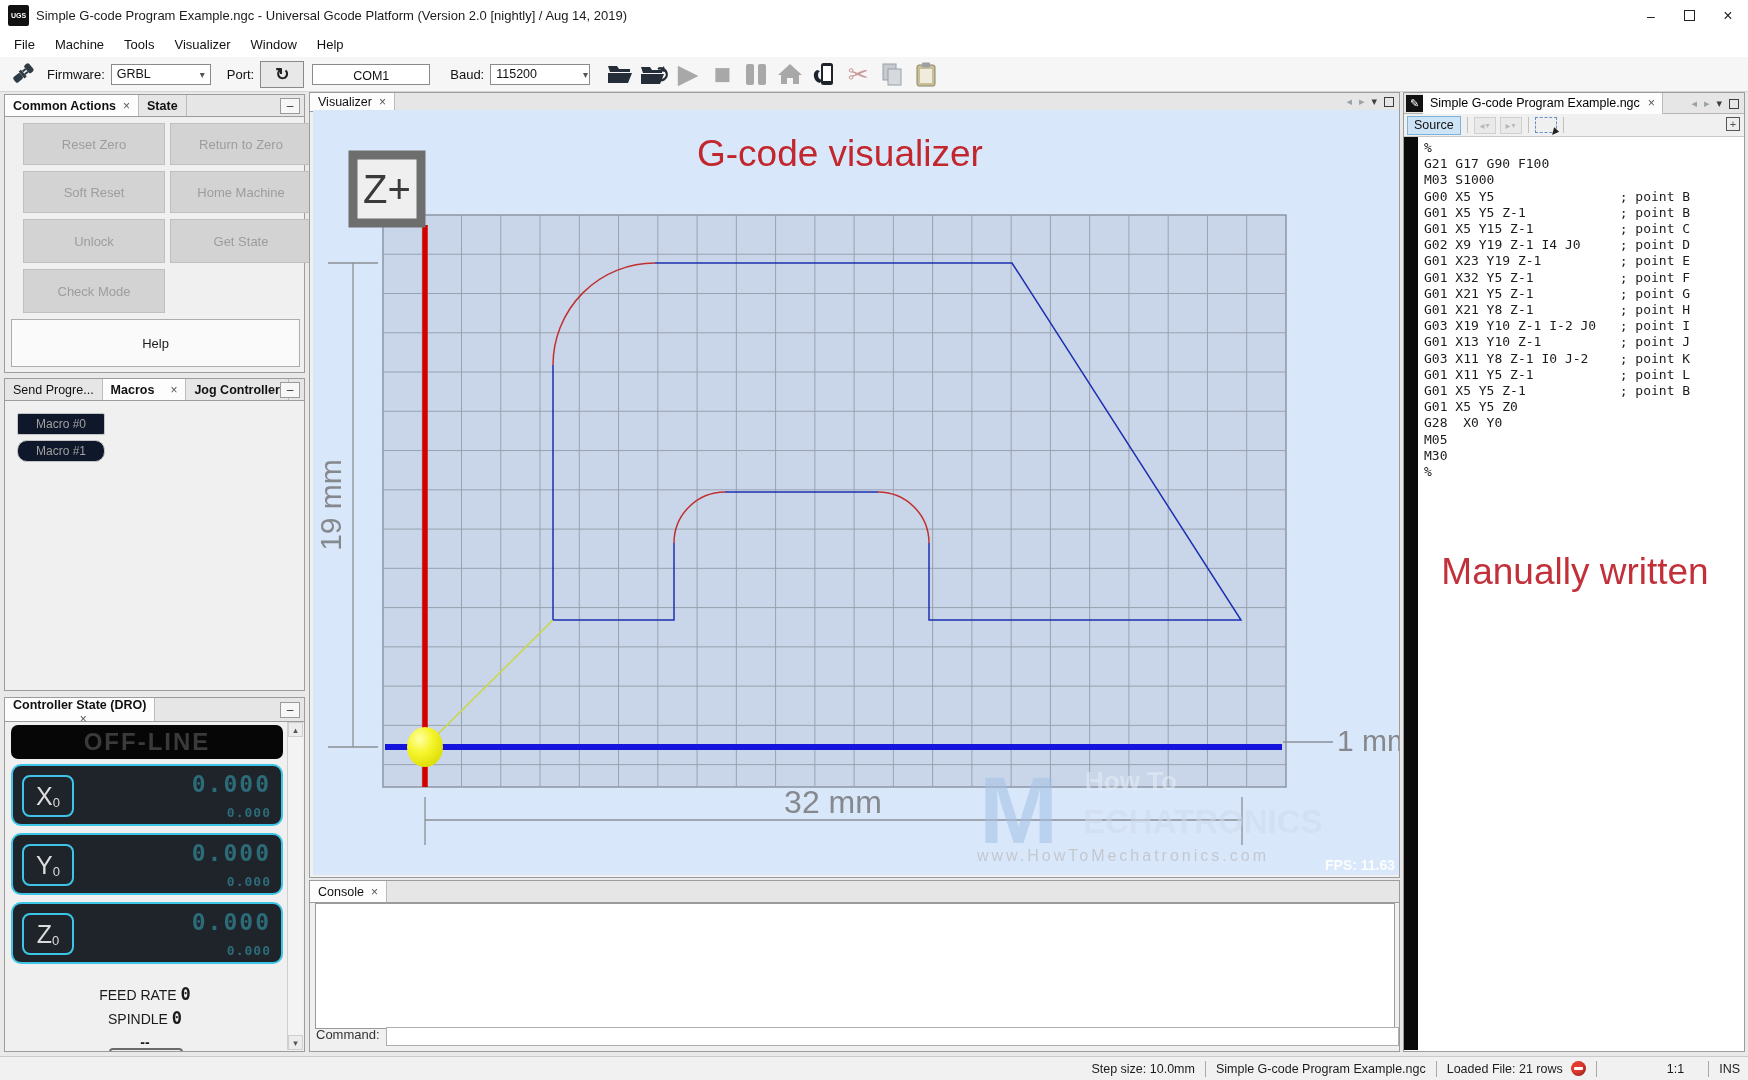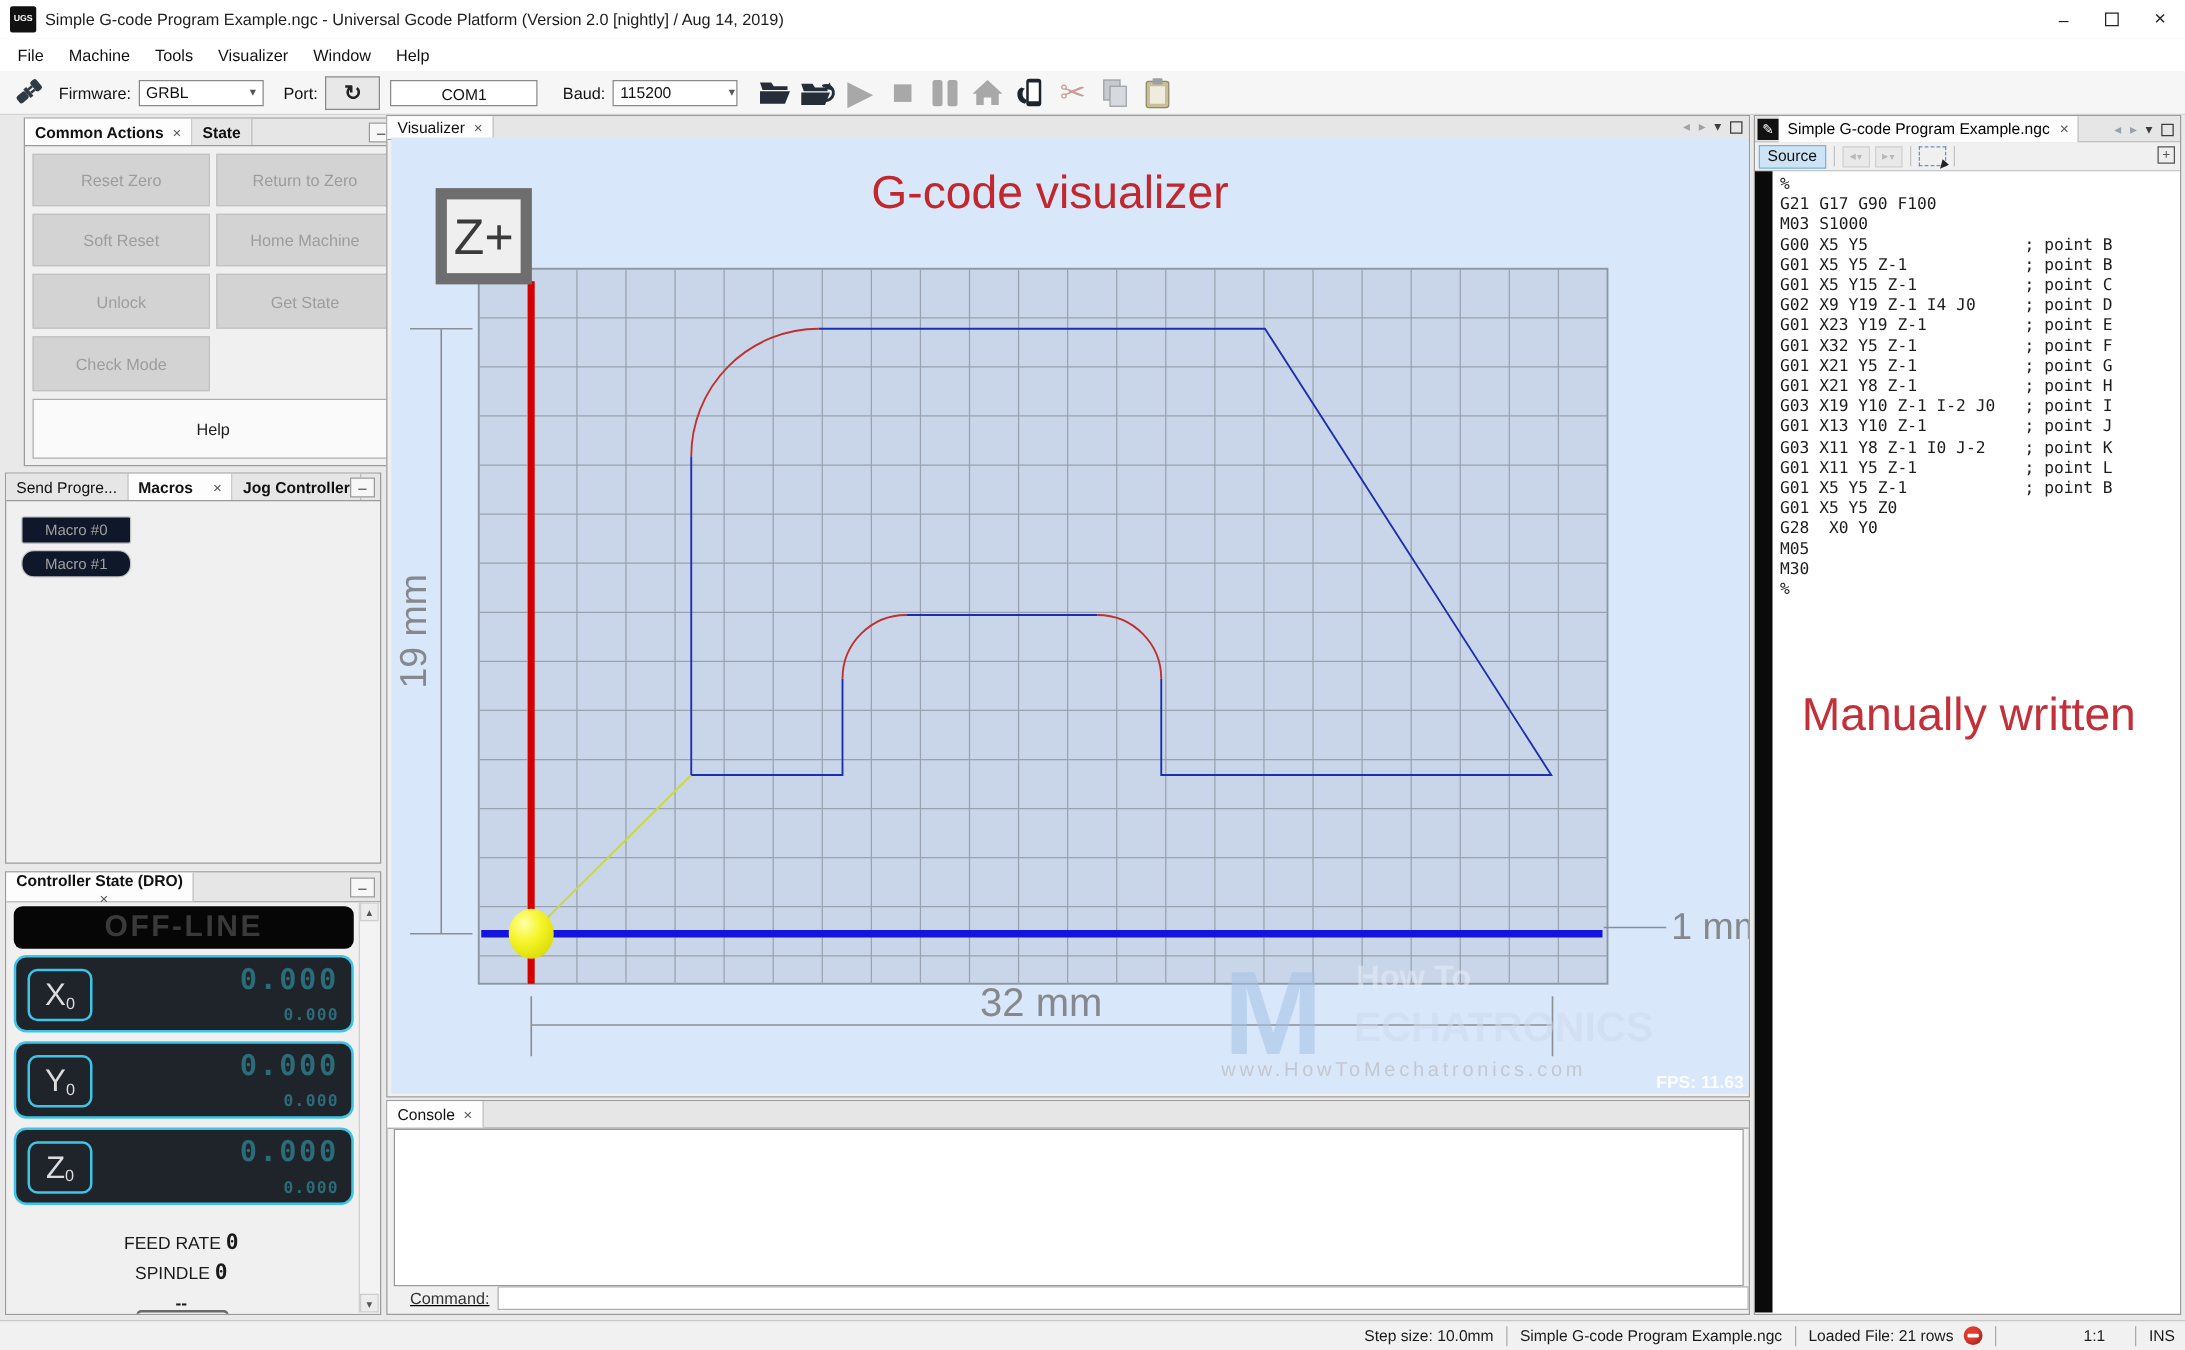--- a/index.html
+++ b/index.html
@@ -37,21 +37,21 @@
 .tab .x { margin-left:7px; color:#555; font-size:12px; font-weight:normal; }
 .min-box { position:absolute; right:4px; top:3px; width:20px; height:16px; border:1px solid #9a9a9a; background:#f7f7f7;
   display:flex; align-items:center; justify-content:center; font-size:12px; color:#333; }
 .nav-glyphs { position:absolute; right:5px; top:3px; display:flex; align-items:center; gap:7px; }
 .nav-glyphs .tri { font-size:11px; color:#9aa2aa; }
 .nav-glyphs .tri.dark { color:#3d3d3d; }
 .nav-glyphs .sq { width:10px; height:10px; border:1.5px solid #3d3d3d; }
 
 
 .gray-btn { position:absolute; background:#d3d3d3; border:1px solid #c0c0c0; color:#9d9d9d; font-size:13px;
-  display:flex; align-items:center; justify-content:center; }
+  display:flex; align-items:center; justify-content:center;margin-left:12px; }
 .help-btn { position:absolute; background:#fafafa; border:1px solid #adadad; color:#1c1c1c; font-size:13px;
   display:flex; align-items:center; justify-content:center; }
 .macro-btn { position:absolute; background:#0f172a; border:1px solid #c4c4c4; color:#a0a0a0; font-size:12px;
   display:flex; align-items:center; justify-content:center; border-radius:2px; }
 
 
 .dro-content { position:absolute; left:0; top:24px; right:0; bottom:0; background:#f0f0f0; }
 .offline-bar { position:absolute; left:6px; top:3px; width:272px; height:34px; background:#060606; border-radius:7px;
   display:flex; align-items:center; justify-content:center; color:#3a3a3a; font-size:24px; font-weight:bold; letter-spacing:2px; }
 .axis-row { position:absolute; left:6px; width:272px; height:62px; background:#1f242a; border:2px solid #3dc5e8; border-radius:10px; }
@@ -68,21 +68,21 @@
   color:#555; font-size:12px; display:flex; align-items:flex-start; justify-content:center; background:#ececec; }
 .dro-scroll { position:absolute; right:1px; top:24px; bottom:1px; width:16px; background:#f3f3f3; border-left:1px solid #cfcfcf; }
 .dro-scroll .arr { position:absolute; left:0; width:15px; height:15px; display:flex; align-items:center; justify-content:center;
   font-size:9px; color:#555; background:#ececec; border:1px solid #cfcfcf; }
 
 
 .vis-canvas { position:absolute; left:313px; top:110px; width:1086px; height:765px; background:#d9e7fb; }
 
 
 .console-area { position:absolute; left:5px; top:22px; width:1080px; height:126px; background:#ffffff; border:1px solid #9a9a9a; }
-.command-row { position:absolute; left:12px; bottom:2px; right:0; height:22px; display:flex; align-items:center; padding-left:6px;text-decoration:underline; }
+.command-row { position:absolute; left:0; bottom:2px; right:0; height:22px; display:flex; align-items:flex-start; padding-left:6px; }
 .command-row label { font-size:13px; color:#333; }
 .command-input { margin-left:6px; width:1040px; height:19px; border:1px solid #aeaeae; background:#fff; font-size:12px; padding:0 4px; }
 
 
 .editor { position:absolute; left:1403px; top:92px; width:342px; height:960px; background:#ffffff; border:1px solid #9c9c9c; }
 .editor-tabs { position:absolute; left:0; top:0; right:0; height:21px; background:#e6e6e6; border-bottom:1px solid #b5b5b5; display:flex; align-items:center; }
 .pencil-box { width:17px; height:17px; background:#111; color:#fff; font-size:11px; display:flex; align-items:center; justify-content:center; margin-left:2px; }
 .editor-tab { display:flex; align-items:center; background:#fdfdfd; border-right:1px solid #bcbcbc; height:21px; padding:0 7px; font-size:12.5px; }
 .editor-toolbar { position:absolute; left:0; top:21px; right:0; height:23px; background:#f0f0f0; border-bottom:1px solid #c7c7c7;
   display:flex; align-items:center; gap:4px; padding-left:3px; }
@@ -212,21 +212,21 @@
     </div>
     <div class="tb-icon">
       <svg width="24" height="27" viewBox="0 0 24 27">
           <rect x="3" y="4" width="18" height="21" rx="2" fill="#c9bf96" stroke="#8d8668"></rect>
           <rect x="8" y="1.5" width="8" height="5" rx="1" fill="#9aa0a6"></rect>
           <rect x="6" y="8" width="12" height="14" fill="#efecdd"></rect>
         </svg>
     </div>
   </div>
 
-  <div class="panel" style="left:19px;top:94px;width:301px;height:279px;text-align:right;">
+  <div class="panel" style="left:4px;top:94px;width:301px;height:279px;text-align:right;">
     <div class="tabstrip">
       <div class="tab active">
         <span>Common Actions</span>
         <span class="x">×</span>
       </div>
       <div class="tab" style="font-weight:bold;">
         <span>State</span>
       </div>
       <div class="min-box">–</div>
     </div>

